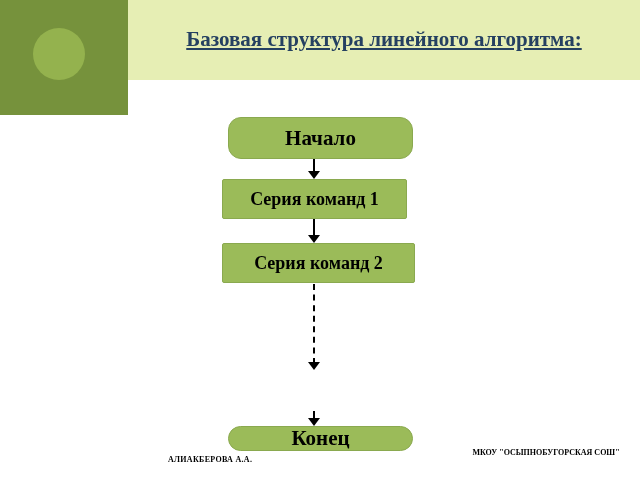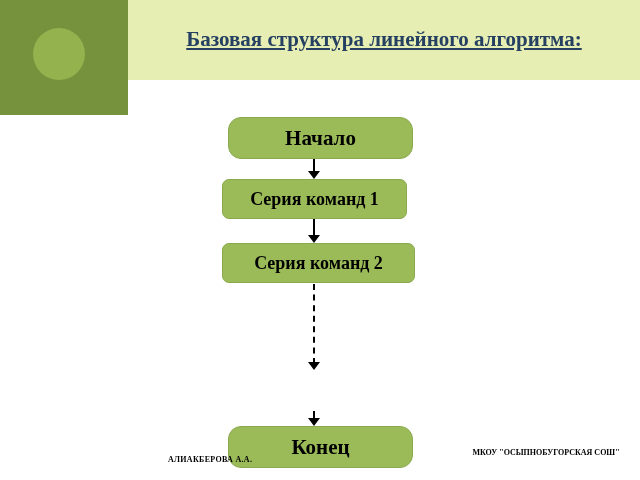--- a/index.html
+++ b/index.html
@@ -76,38 +76,38 @@
     display: flex;
     align-items: center;
     justify-content: center;
     color: #000000;
     font-family: "Liberation Serif", serif;
   }
   .node.rounded {
     border-radius: 13px;
   }
   .node.rect {
-    border-radius: 7px;
+    border-radius: 2px;
   }
   .node-label {
     font-size: 18px;
     font-weight: bold;
     line-height: 1;
     white-space: nowrap;
   }
   .node-label.big {
     font-size: 21px;
   }
 
   
   #node-start  { left: 228px; top: 21px;  width: 185px; height: 42px; }
   #node-cmd1   { left: 222px; top: 83px;  width: 185px; height: 40px; }
   #node-cmd2   { left: 222px; top: 147px; width: 193px; height: 40px; }
   #node-cmdn   { left: 222px; top: 275px; width: 185px; height: 40px; }
-  #node-end    { left: 228px; top: 330px; width: 185px; height: 42px; }
+  #node-end    { left: 228px; top: 330px; width: 185px; height: 25px; }
 
   
   .conn {
     position: absolute;
     left: 313px;
     width: 2px;
     background: #000000;
   }
   .arrowhead {
     position: absolute;

